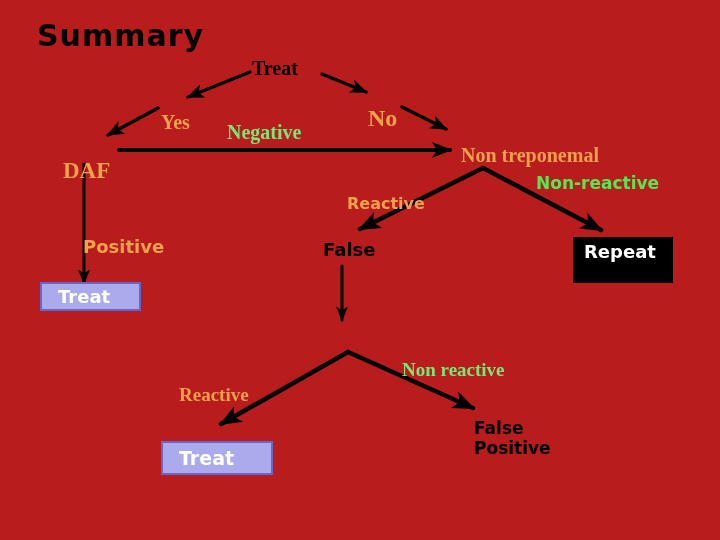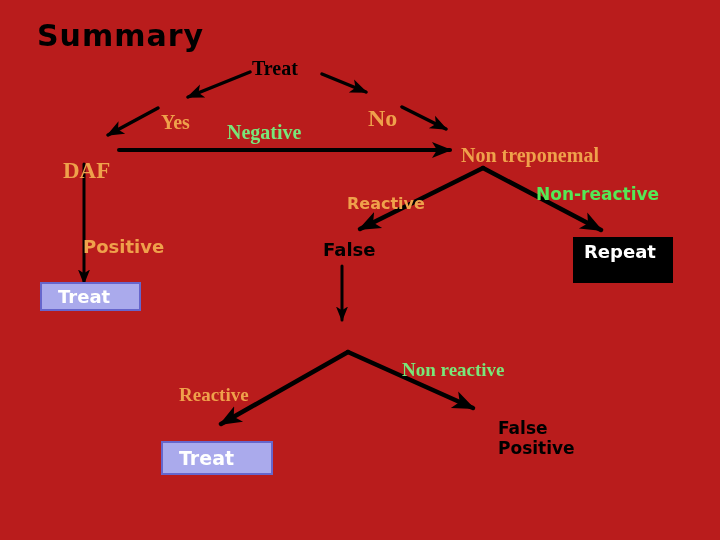--- a/index.html
+++ b/index.html
@@ -16,27 +16,27 @@
   .orange{color:var(--orange,#EFA14B);margin-top:13px;}
   .green-serif{color:var(--green-serif,#79E679);}
   .green-bright{color:var(--green-bright,#55E855);}
   .node-lesion{left:252px;top:57px;font-size:20px;}
   .node-yes{left:161px;top:98px;font-size:20px;}
   .node-no{left:368px;top:92px;font-size:24px;}
   .node-daf{left:63px;top:145px;font-size:23px;}
   .node-negative{left:227px;top:121px;font-size:20px;}
   .node-nontrep{left:461px;top:131px;font-size:20px;}
   .node-reactive-mid{left:347px;top:181px;font-size:16px;}
-  .node-nonreactive-mid{left:536px;top:184px;font-size:17px;}
+  .node-nonreactive-mid{left:536px;top:173px;font-size:17px;}
   .node-positive{left:83px;top:223px;font-size:18px;}
   .node-titer{left:323px;top:239px;font-size:18px;}
   .node-trep-test{left:279px;top:329px;font-size:16px;}
   .node-reactive-bot{left:179px;top:371px;font-size:19px;}
   .node-nonreactive-bot{left:402px;top:359px;font-size:19px;}
-  .node-false-pos{left:474px;top:418px;font-size:17px;white-space:normal;width:100px;line-height:1.2;margin-left:24px;}
+  .node-false-pos{left:474px;top:418px;font-size:17px;white-space:normal;width:100px;line-height:1.2;}
   .box{position:absolute;font-weight:bold;color:var(--box-text,#fff);
        font-family:"DejaVu Sans","Liberation Sans",sans-serif;}
   .box-repeat{left:573px;top:237px;width:100px;height:46px;
        background:var(--repeat-fill,#000);font-size:18px;line-height:30px;padding-left:11px;box-sizing:border-box;}
   .box-treat{background:var(--treat-fill,#AAAAEC);border:2px solid var(--treat-border,#6666CC);
        box-sizing:border-box;padding-left:16px;}
   .box-treat1{left:40px;top:282px;width:101px;height:29px;font-size:18px;line-height:25px;}
   .box-treat2{left:161px;top:441px;width:112px;height:34px;font-size:19px;line-height:30px;}
 </style>
 </head>

